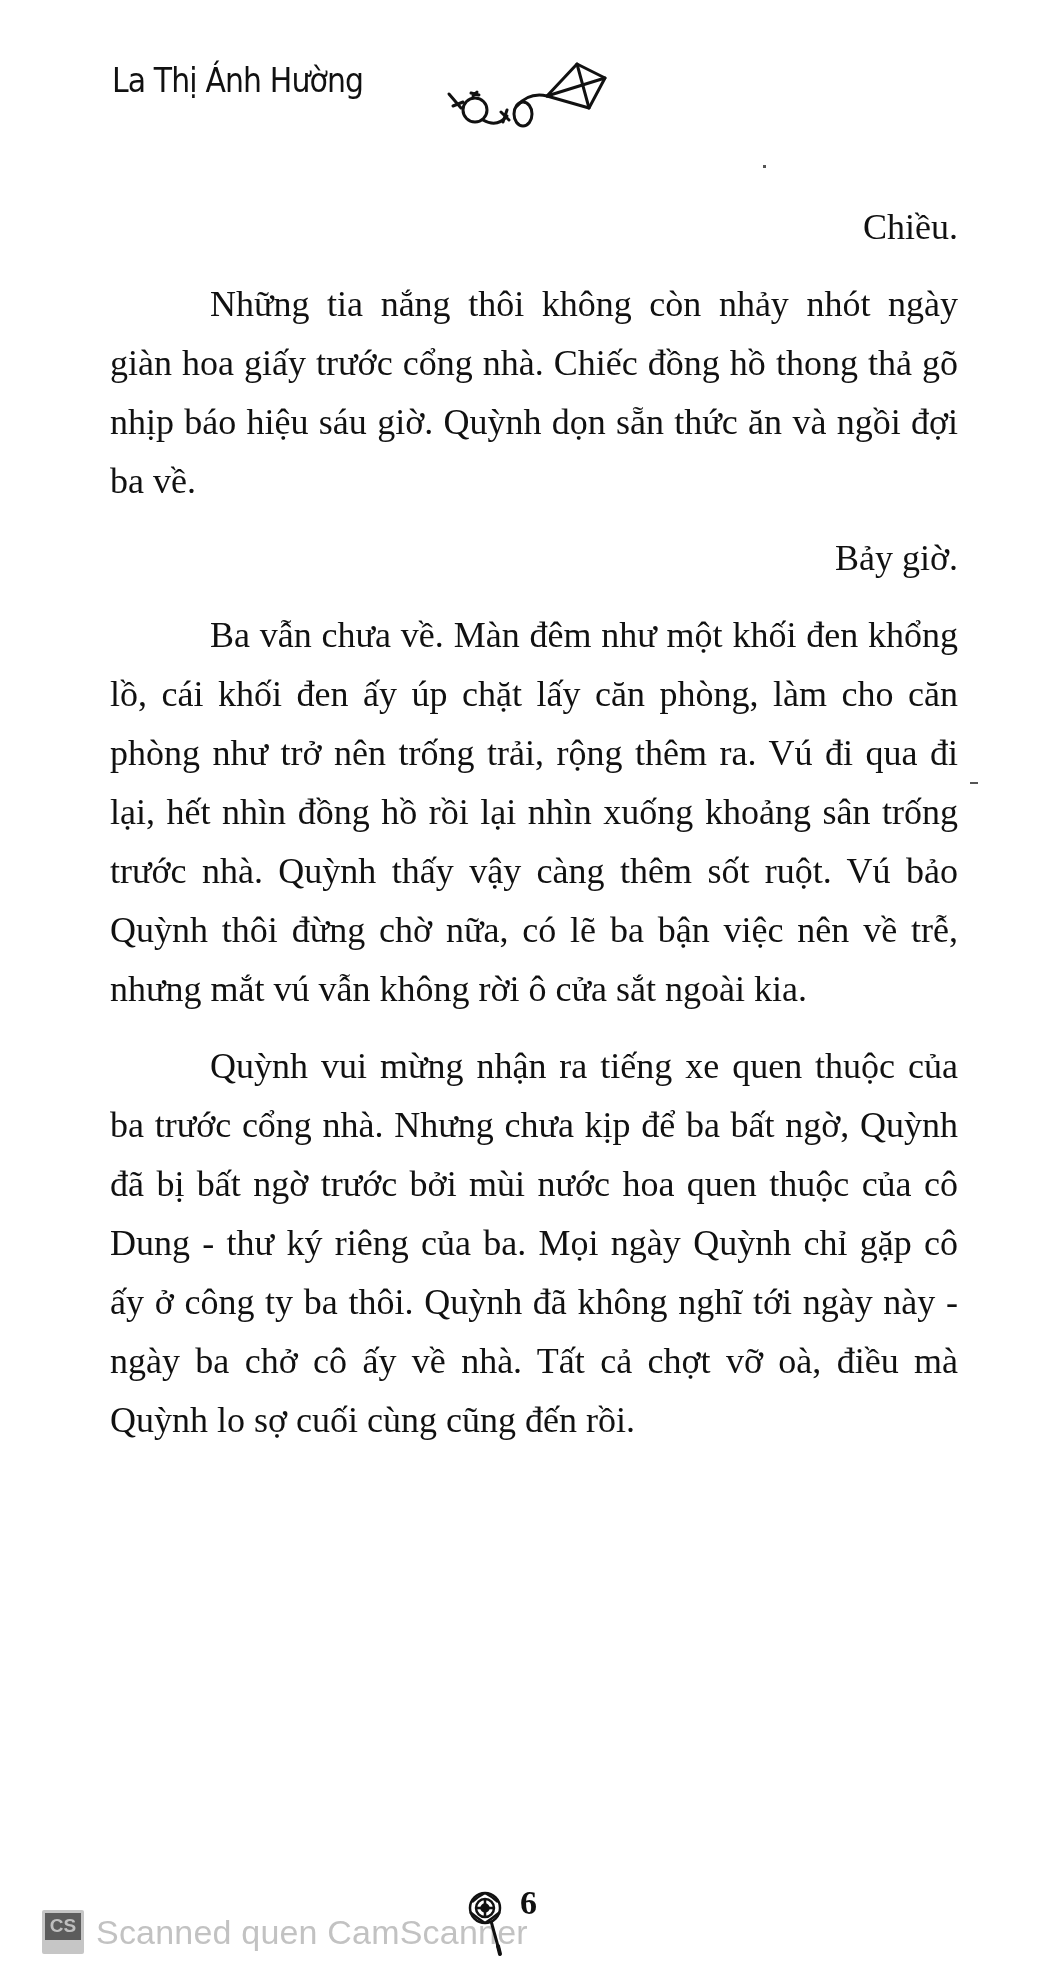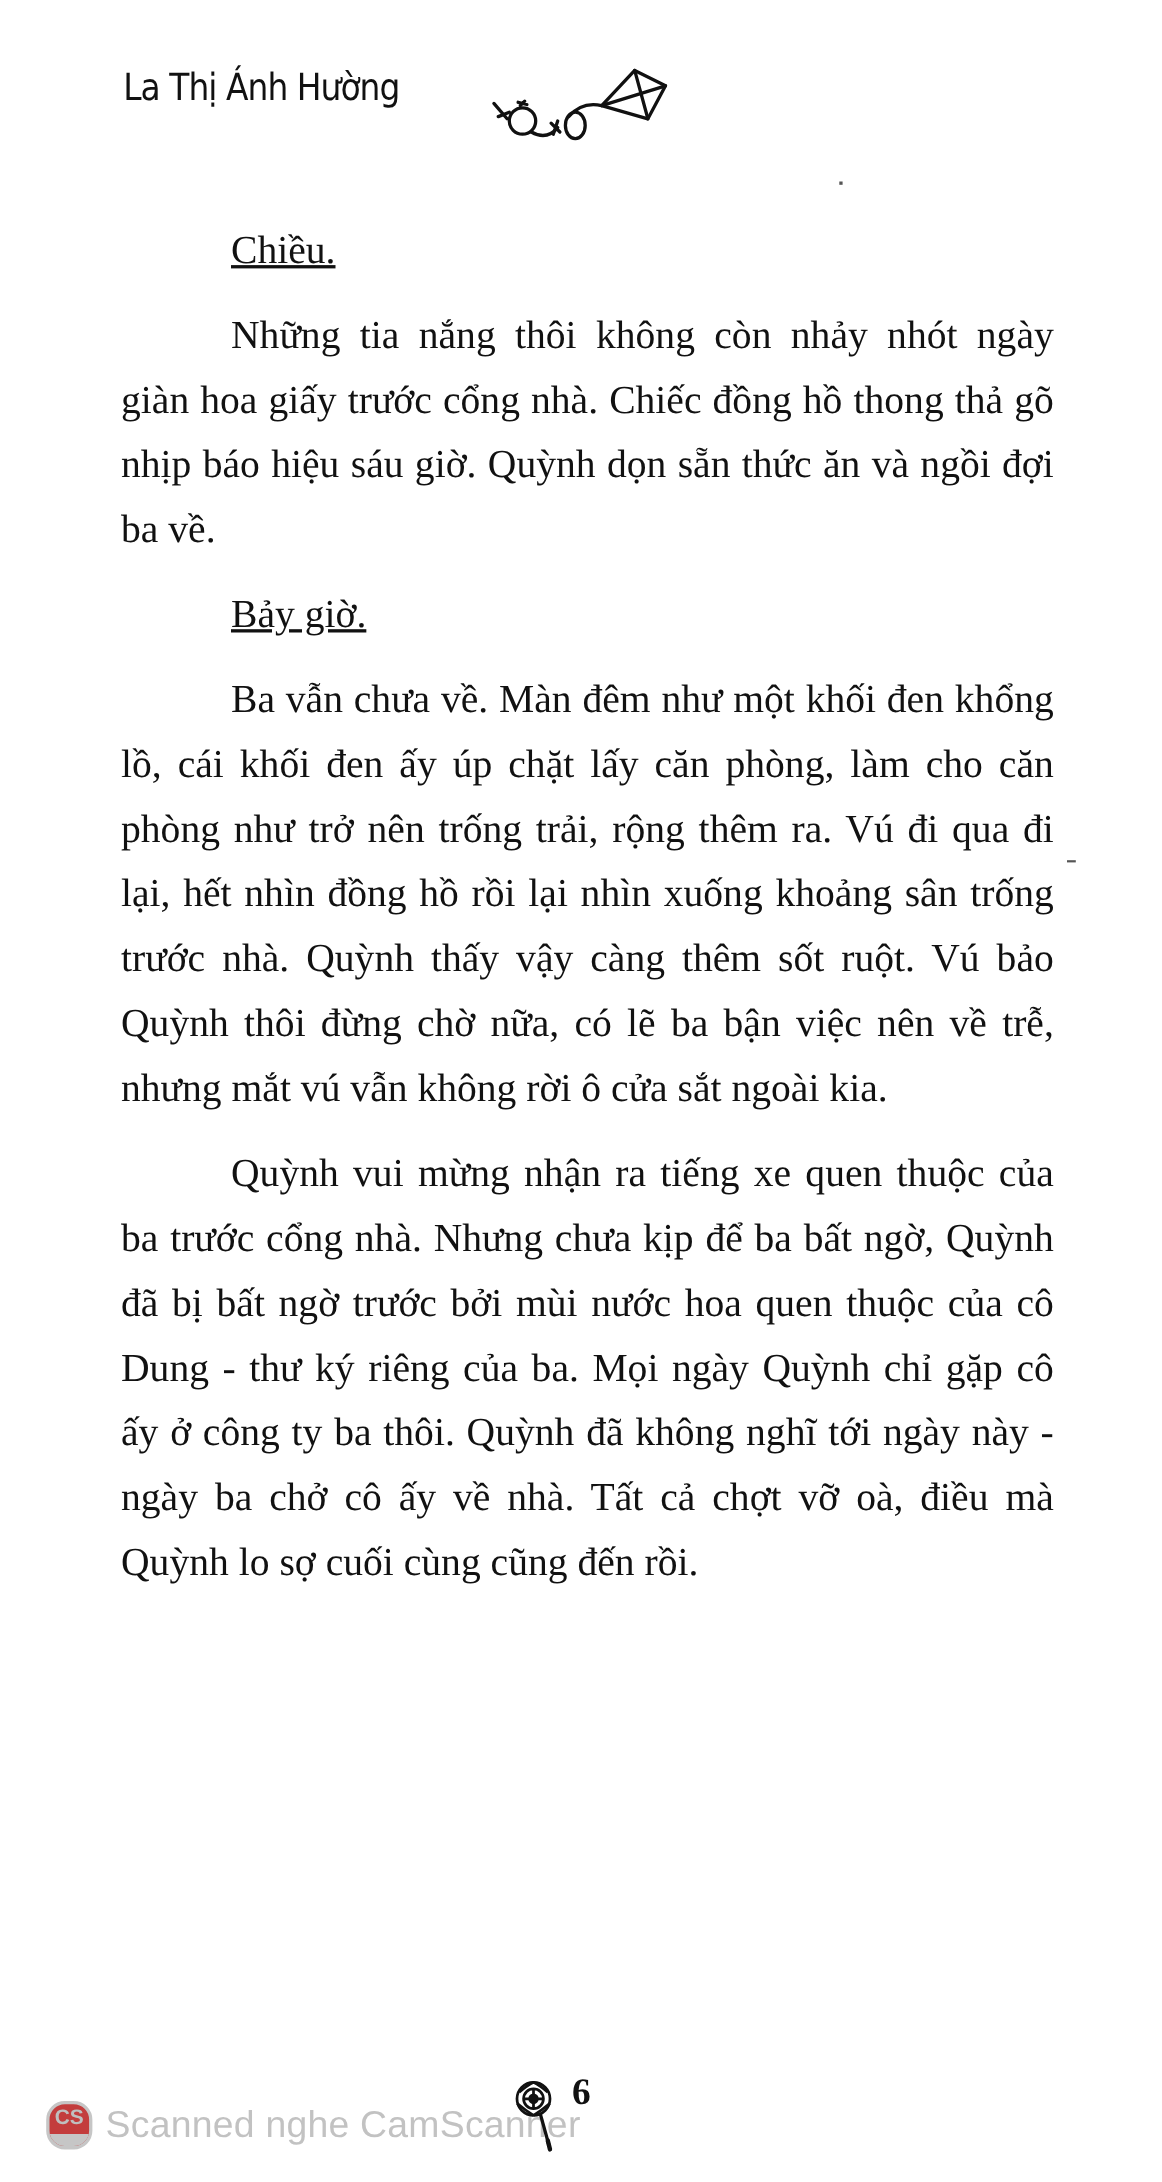--- a/index.html
+++ b/index.html
@@ -49,22 +49,21 @@
       line-height: 59px;
       color: #111;
     }
     .para {
       margin: 0 0 18px 0;
       text-align: justify;
       text-indent: 100px;
       hyphens: none;
     }
     .para.short {
-      text-align: left;
-      text-decoration: underline;
+      text-align: right;
     }
     .stray-mark {
       position: absolute;
       background: #555;
     }
     .footer {
       position: absolute;
       left: 0;
       top: 1880px;
       width: 1056px;
@@ -92,24 +91,24 @@
       top: 30px;
       display: flex;
       align-items: center;
       gap: 12px;
       opacity: 0.85;
     }
     .cs-logo {
       width: 42px;
       height: 44px;
       border: 3px solid #bdbdbd;
-      border-radius: 17px;
+      border-radius: 2px;
       box-sizing: border-box;
       position: relative;
-      background: #b91c1c;
+      background: #404040;
       overflow: hidden;
     }
     .cs-logo .cs-text {
       position: absolute;
       top: 2px;
       left: 0;
       width: 100%;
       text-align: center;
       font-family: "Liberation Sans", sans-serif;
       font-weight: bold;
@@ -166,21 +165,21 @@
   <p class="para">Ba vẫn chưa về. Màn đêm như một khối đen khổng lồ, cái khối đen ấy úp chặt lấy căn phòng, làm cho căn phòng như trở nên trống trải, rộng thêm ra. Vú đi qua đi lại, hết nhìn đồng hồ rồi lại nhìn xuống khoảng sân trống trước nhà. Quỳnh thấy vậy càng thêm sốt ruột. Vú bảo Quỳnh thôi đừng chờ nữa, có lẽ ba bận việc nên về trễ, nhưng mắt vú vẫn không rời ô cửa sắt ngoài kia.</p>
   <p class="para">Quỳnh vui mừng nhận ra tiếng xe quen thuộc của ba trước cổng nhà. Nhưng chưa kịp để ba bất ngờ, Quỳnh đã bị bất ngờ trước bởi mùi nước hoa quen thuộc của cô Dung - thư ký riêng của ba. Mọi ngày Quỳnh chỉ gặp cô ấy ở công ty ba thôi. Quỳnh đã không nghĩ tới ngày này - ngày ba chở cô ấy về nhà. Tất cả chợt vỡ oà, điều mà Quỳnh lo sợ cuối cùng cũng đến rồi.</p>
 </div>
 
 <div class="footer">
   <div class="watermark">
     <div class="cs-logo">
       <span class="cs-text">CS</span>
       <span class="cs-band"></span>
     </div>
-    <span class="watermark-text">Scanned nghe CamScanner</span>
+    <span class="watermark-text">Scanned quen CamScanner</span>
   </div>
 
   <svg class="page-icon" viewBox="0 0 44 70" fill="none" stroke="#111" stroke-width="2.5">
     <circle cx="20" cy="18" r="15"></circle>
     <circle cx="20" cy="18" r="9"></circle>
     <circle cx="20" cy="18" r="3.5" fill="#111"></circle>
     <path d="M7 12 Q14 6 20 3 M33 12 Q26 6 20 3 M5 22 Q12 28 20 33 M35 22 Q28 28 20 33"></path>
     <path d="M11 18 L29 18 M20 9 L20 27"></path>
     <path d="M26 31 L34 60" stroke-width="3"></path>
     <path d="M33 56 L35 64" stroke-width="4" stroke-linecap="round"></path>

